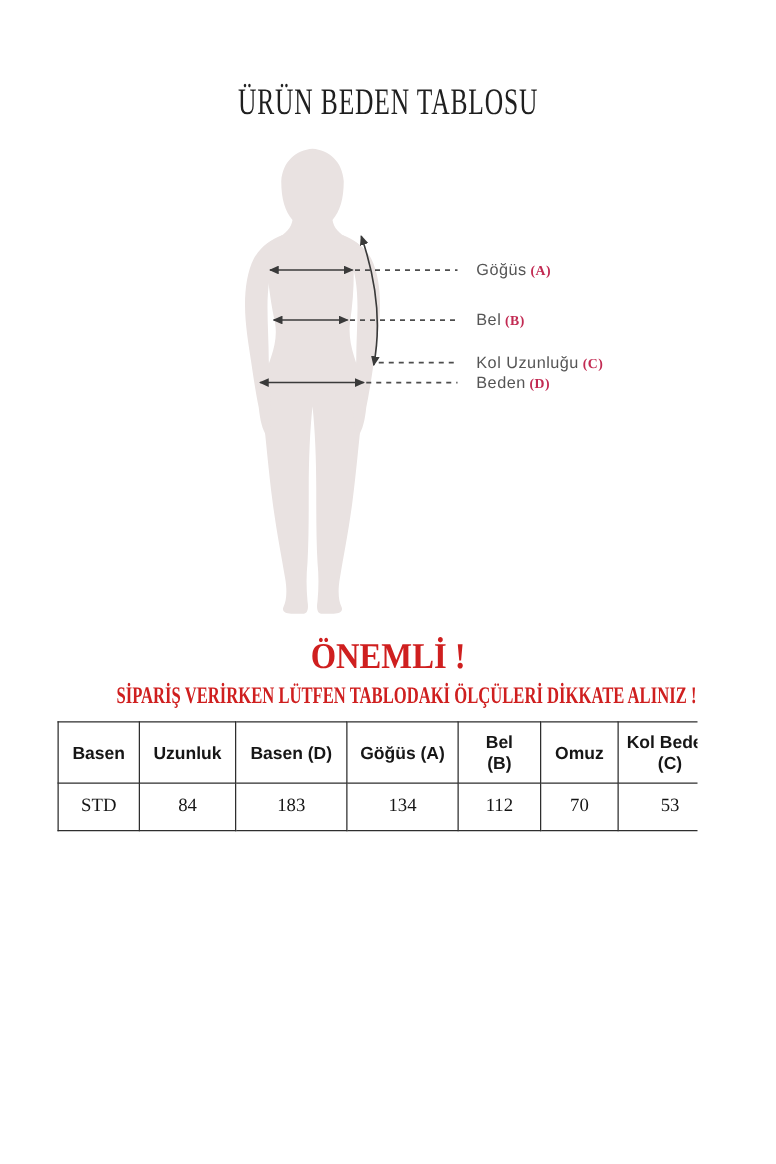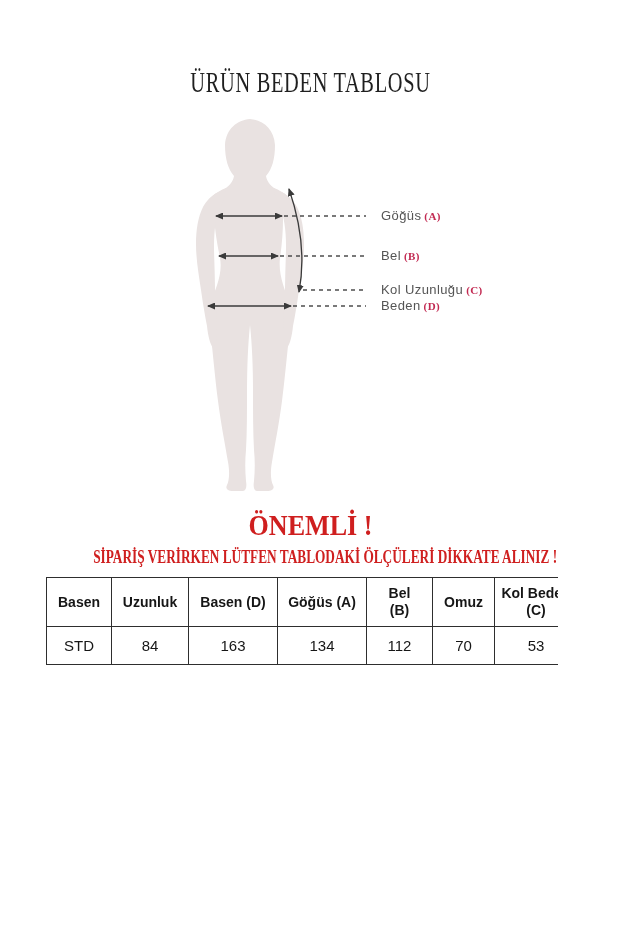--- a/index.html
+++ b/index.html
@@ -74,21 +74,21 @@
     text-align:center;vertical-align:middle;
     color:#161616;padding:0 2px;
   }
   .size-table th{
     height:48px;
     font-weight:bold;font-size:14px;line-height:17px;
     white-space:pre-line;
   }
   .size-table td{
     height:37px;
-    font-weight:normal;font-size:15px;
+    font-weight:normal;font-size:15px;font-family:Liberation Serif, serif;
   }
 </style>
 </head>
 <body>
 
 <div class="page">
 
   <div class="title">ÜRÜN BEDEN TABLOSU</div>
 
   <svg class="diagram-svg" width="200" height="380" viewBox="0 0 200 380" xmlns="http://www.w3.org/2000/svg">
@@ -214,21 +214,21 @@
 (B)</th>
         <th>Omuz</th>
         <th>Kol Beden
 (C)</th>
       </tr>
     </thead>
     <tbody>
       <tr>
         <td>STD</td>
         <td>84</td>
-        <td>163</td>
+        <td>183</td>
         <td>134</td>
         <td>112</td>
         <td>70</td>
         <td>53</td>
       </tr>
     </tbody>
   </table>
 
 </div>
 

